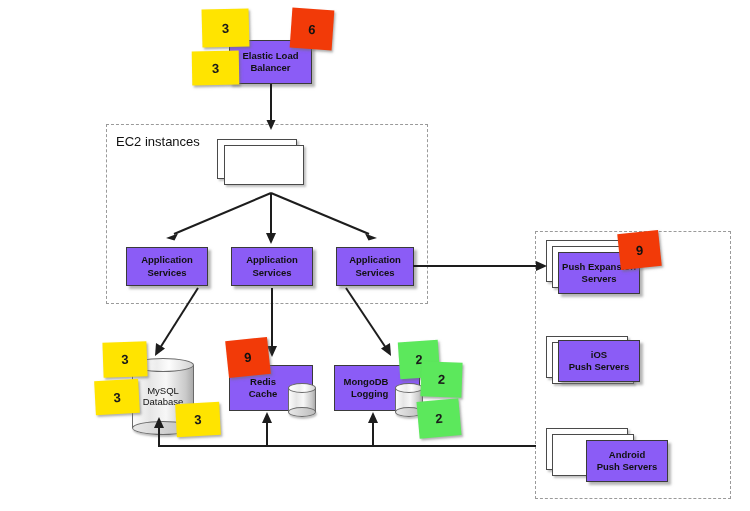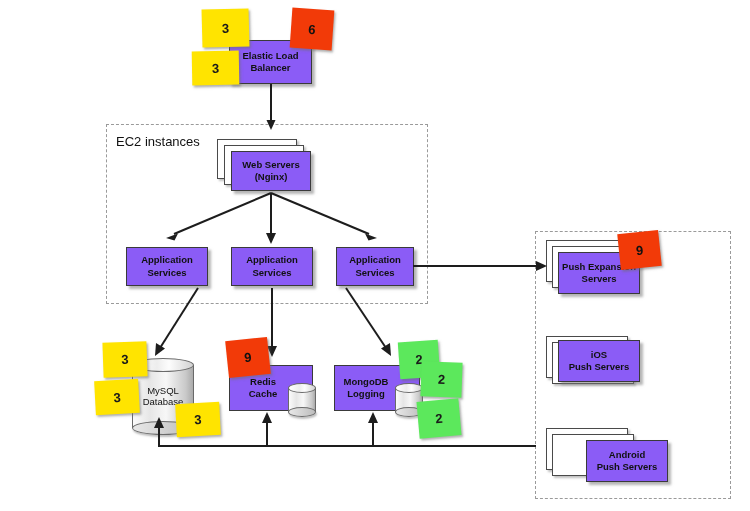--- a/index.html
+++ b/index.html
@@ -101,26 +101,20 @@
     </span>
   </div>
 
   <svg class="arrowsvg" style="left:262px;top:84px;width:18px;height:48px;">
     <line x1="9" y1="0" x2="9" y2="38" stroke="#1d1d1d" stroke-width="2"></line>
     <polygon points="9,46 4.5,36 13.5,36" fill="#1d1d1d"></polygon>
   </svg>
 
   <div class="ghost" style="left:217px;top:139px;width:80px;height:40px;"></div>
   <div class="ghost" style="left:224px;top:145px;width:80px;height:40px;"></div>
-  <div class="nodebox" style="left:231px;top:151px;width:80px;height:40px;">
-    <span class="lbl">
-      <span>Web Servers</span><br>
-      <span>(Nginx)</span>
-    </span>
-  </div>
 
   <svg class="arrowsvg" style="left:120px;top:190px;width:300px;height:60px;">
 
     <line x1="151" y1="3" x2="54" y2="44" stroke="#1d1d1d" stroke-width="2"></line>
     <polygon points="46,48 58,43.5 54.5,50.5" fill="#1d1d1d"></polygon>
 
     <line x1="151" y1="3" x2="151" y2="45" stroke="#1d1d1d" stroke-width="2"></line>
     <polygon points="151,54 146,43 156,43" fill="#1d1d1d"></polygon>
 
     <line x1="151" y1="3" x2="249" y2="44" stroke="#1d1d1d" stroke-width="2"></line>
@@ -179,21 +173,21 @@
       <span>Cache</span>
     </span>
   </div>
   <div class="cyl" style="left:288px;top:383px;width:28px;height:34px;z-index:10;">
     <div class="body" style="top:5px;bottom:5px;"></div>
     <div class="bot" style="height:10px;"></div>
     <div class="top" style="height:10px;"></div>
   </div>
 
   <div class="nodebox" style="left:334px;top:365px;width:86px;height:46px;border-width:1.3px;box-shadow:none;">
-    <span class="lbl" style="margin-right:22px;">
+    <span class="lbl" style="margin-right:22px;text-align:right;">
       <span>MongoDB</span><br>
       <span>Logging</span>
     </span>
   </div>
   <div class="cyl" style="left:395px;top:383px;width:28px;height:34px;z-index:10;">
     <div class="body" style="top:5px;bottom:5px;"></div>
     <div class="bot" style="height:10px;"></div>
     <div class="top" style="height:10px;"></div>
   </div>
 

